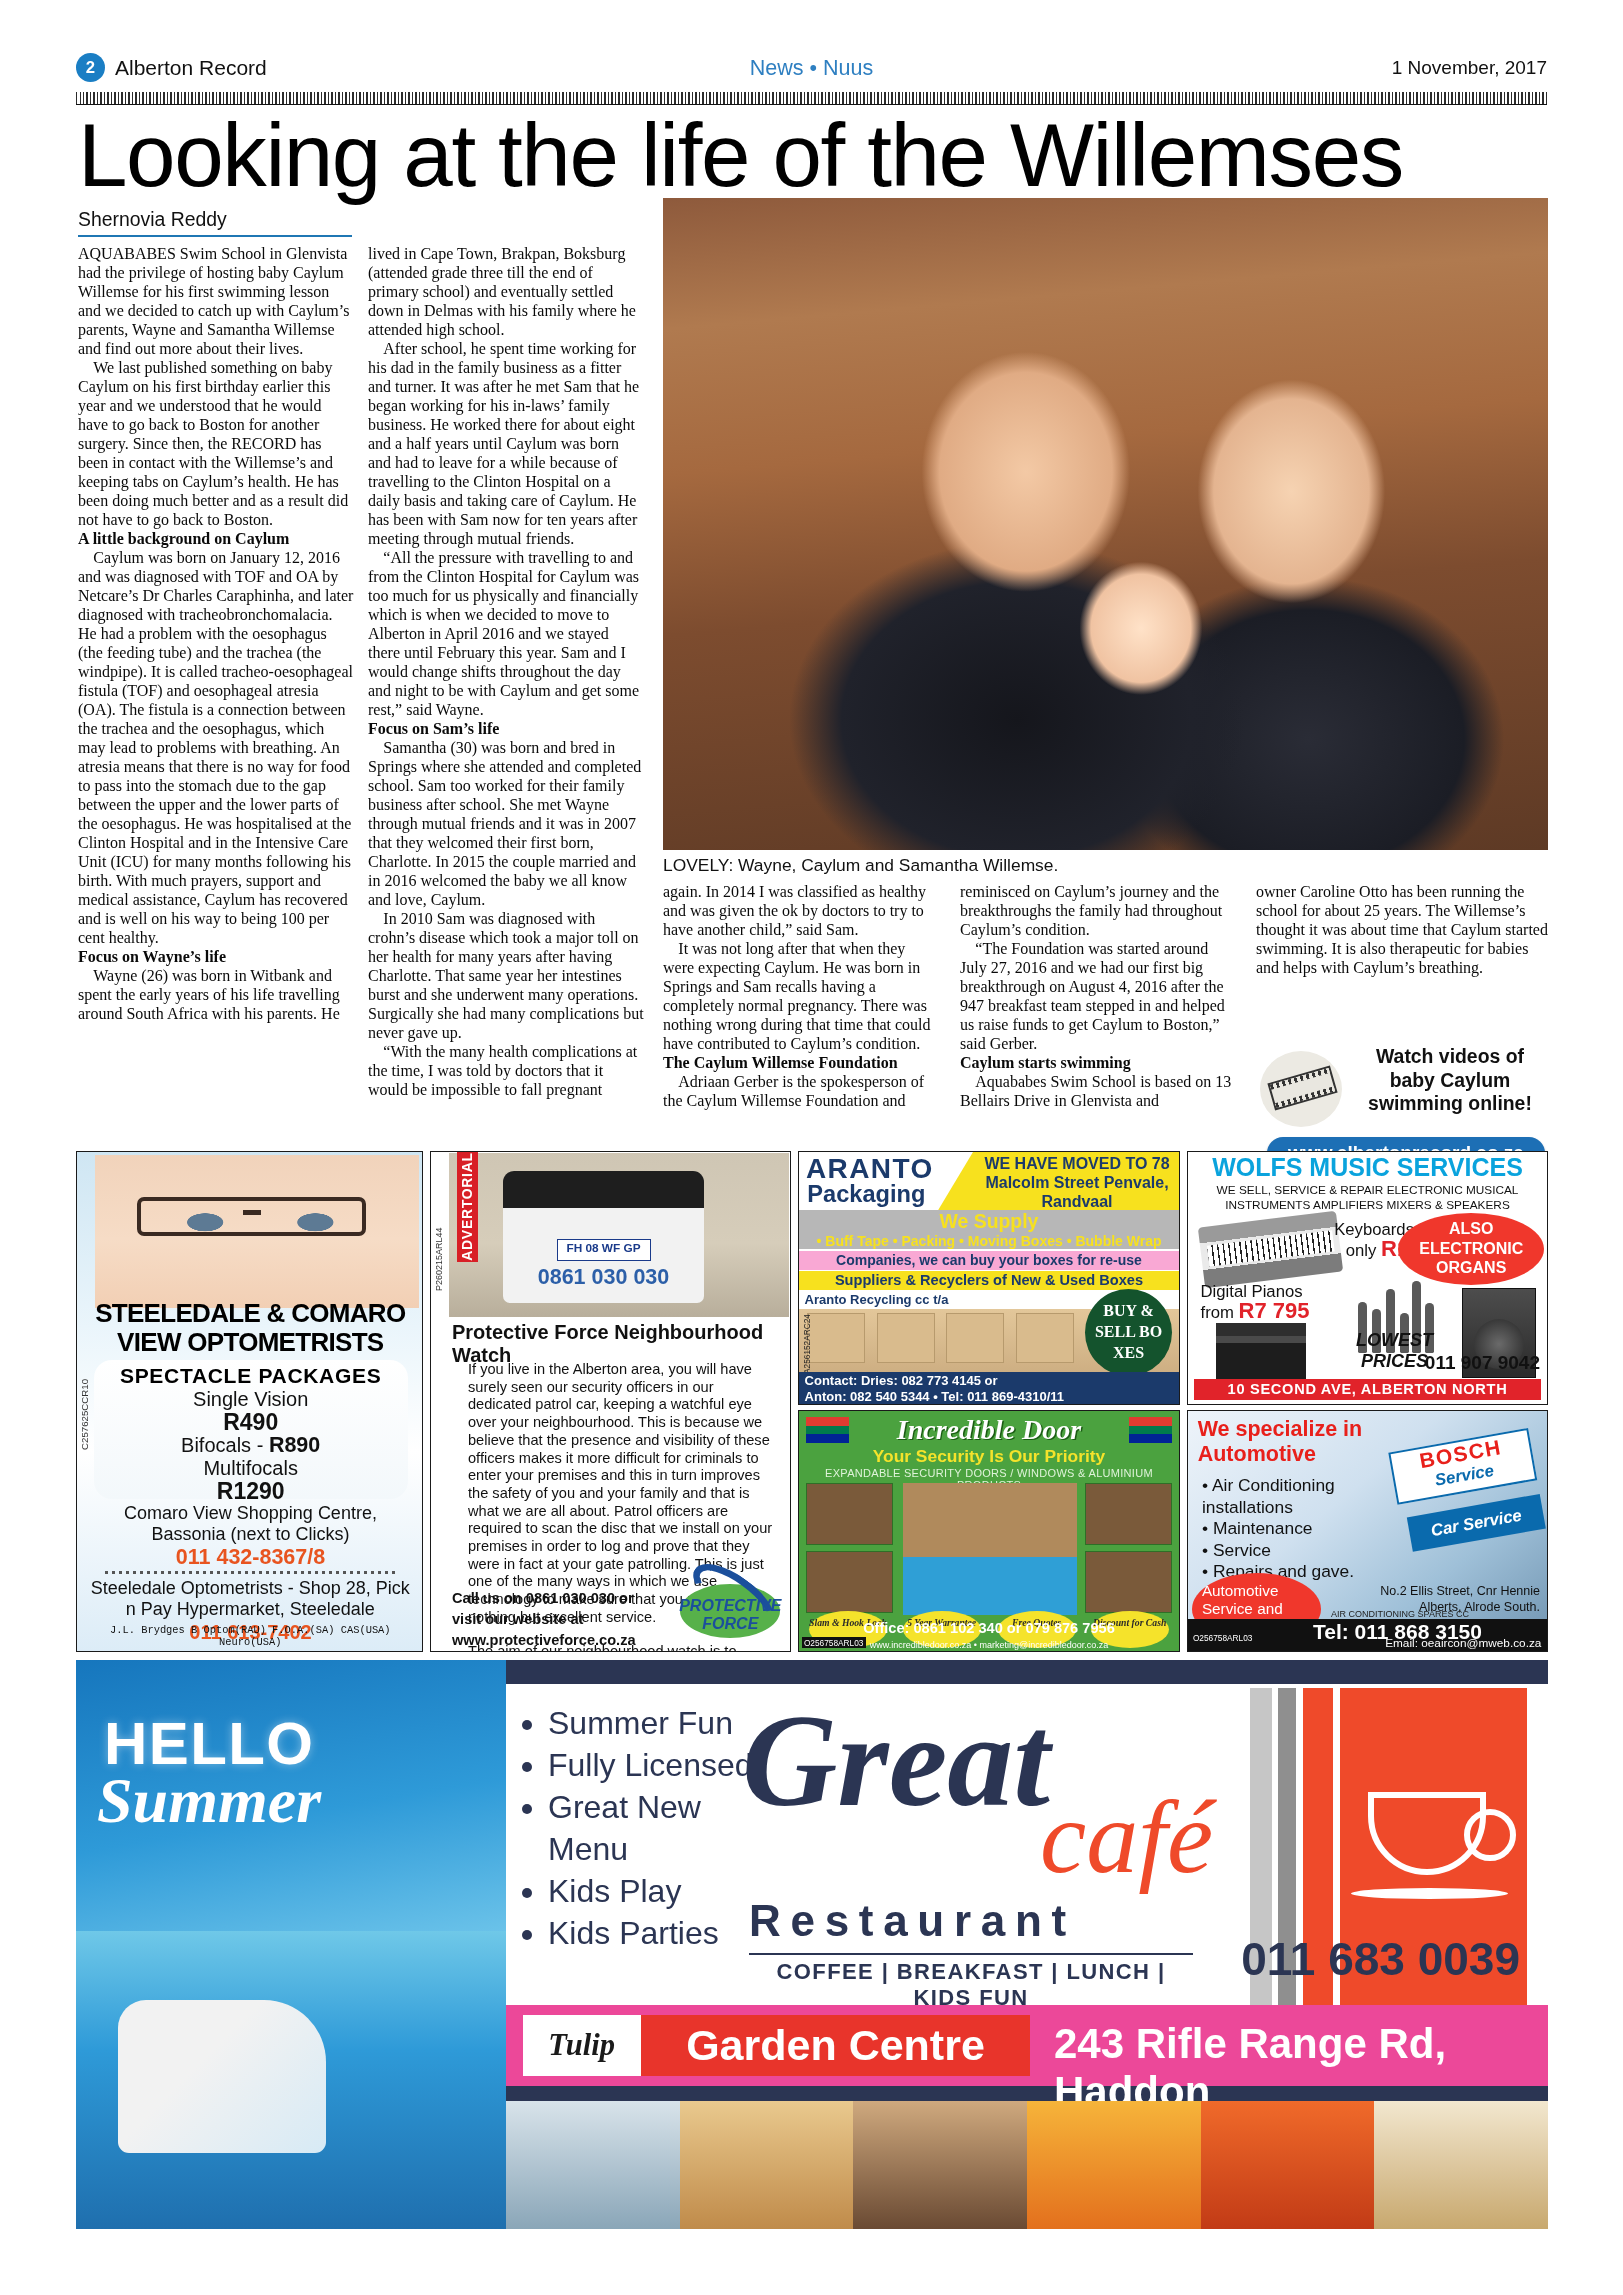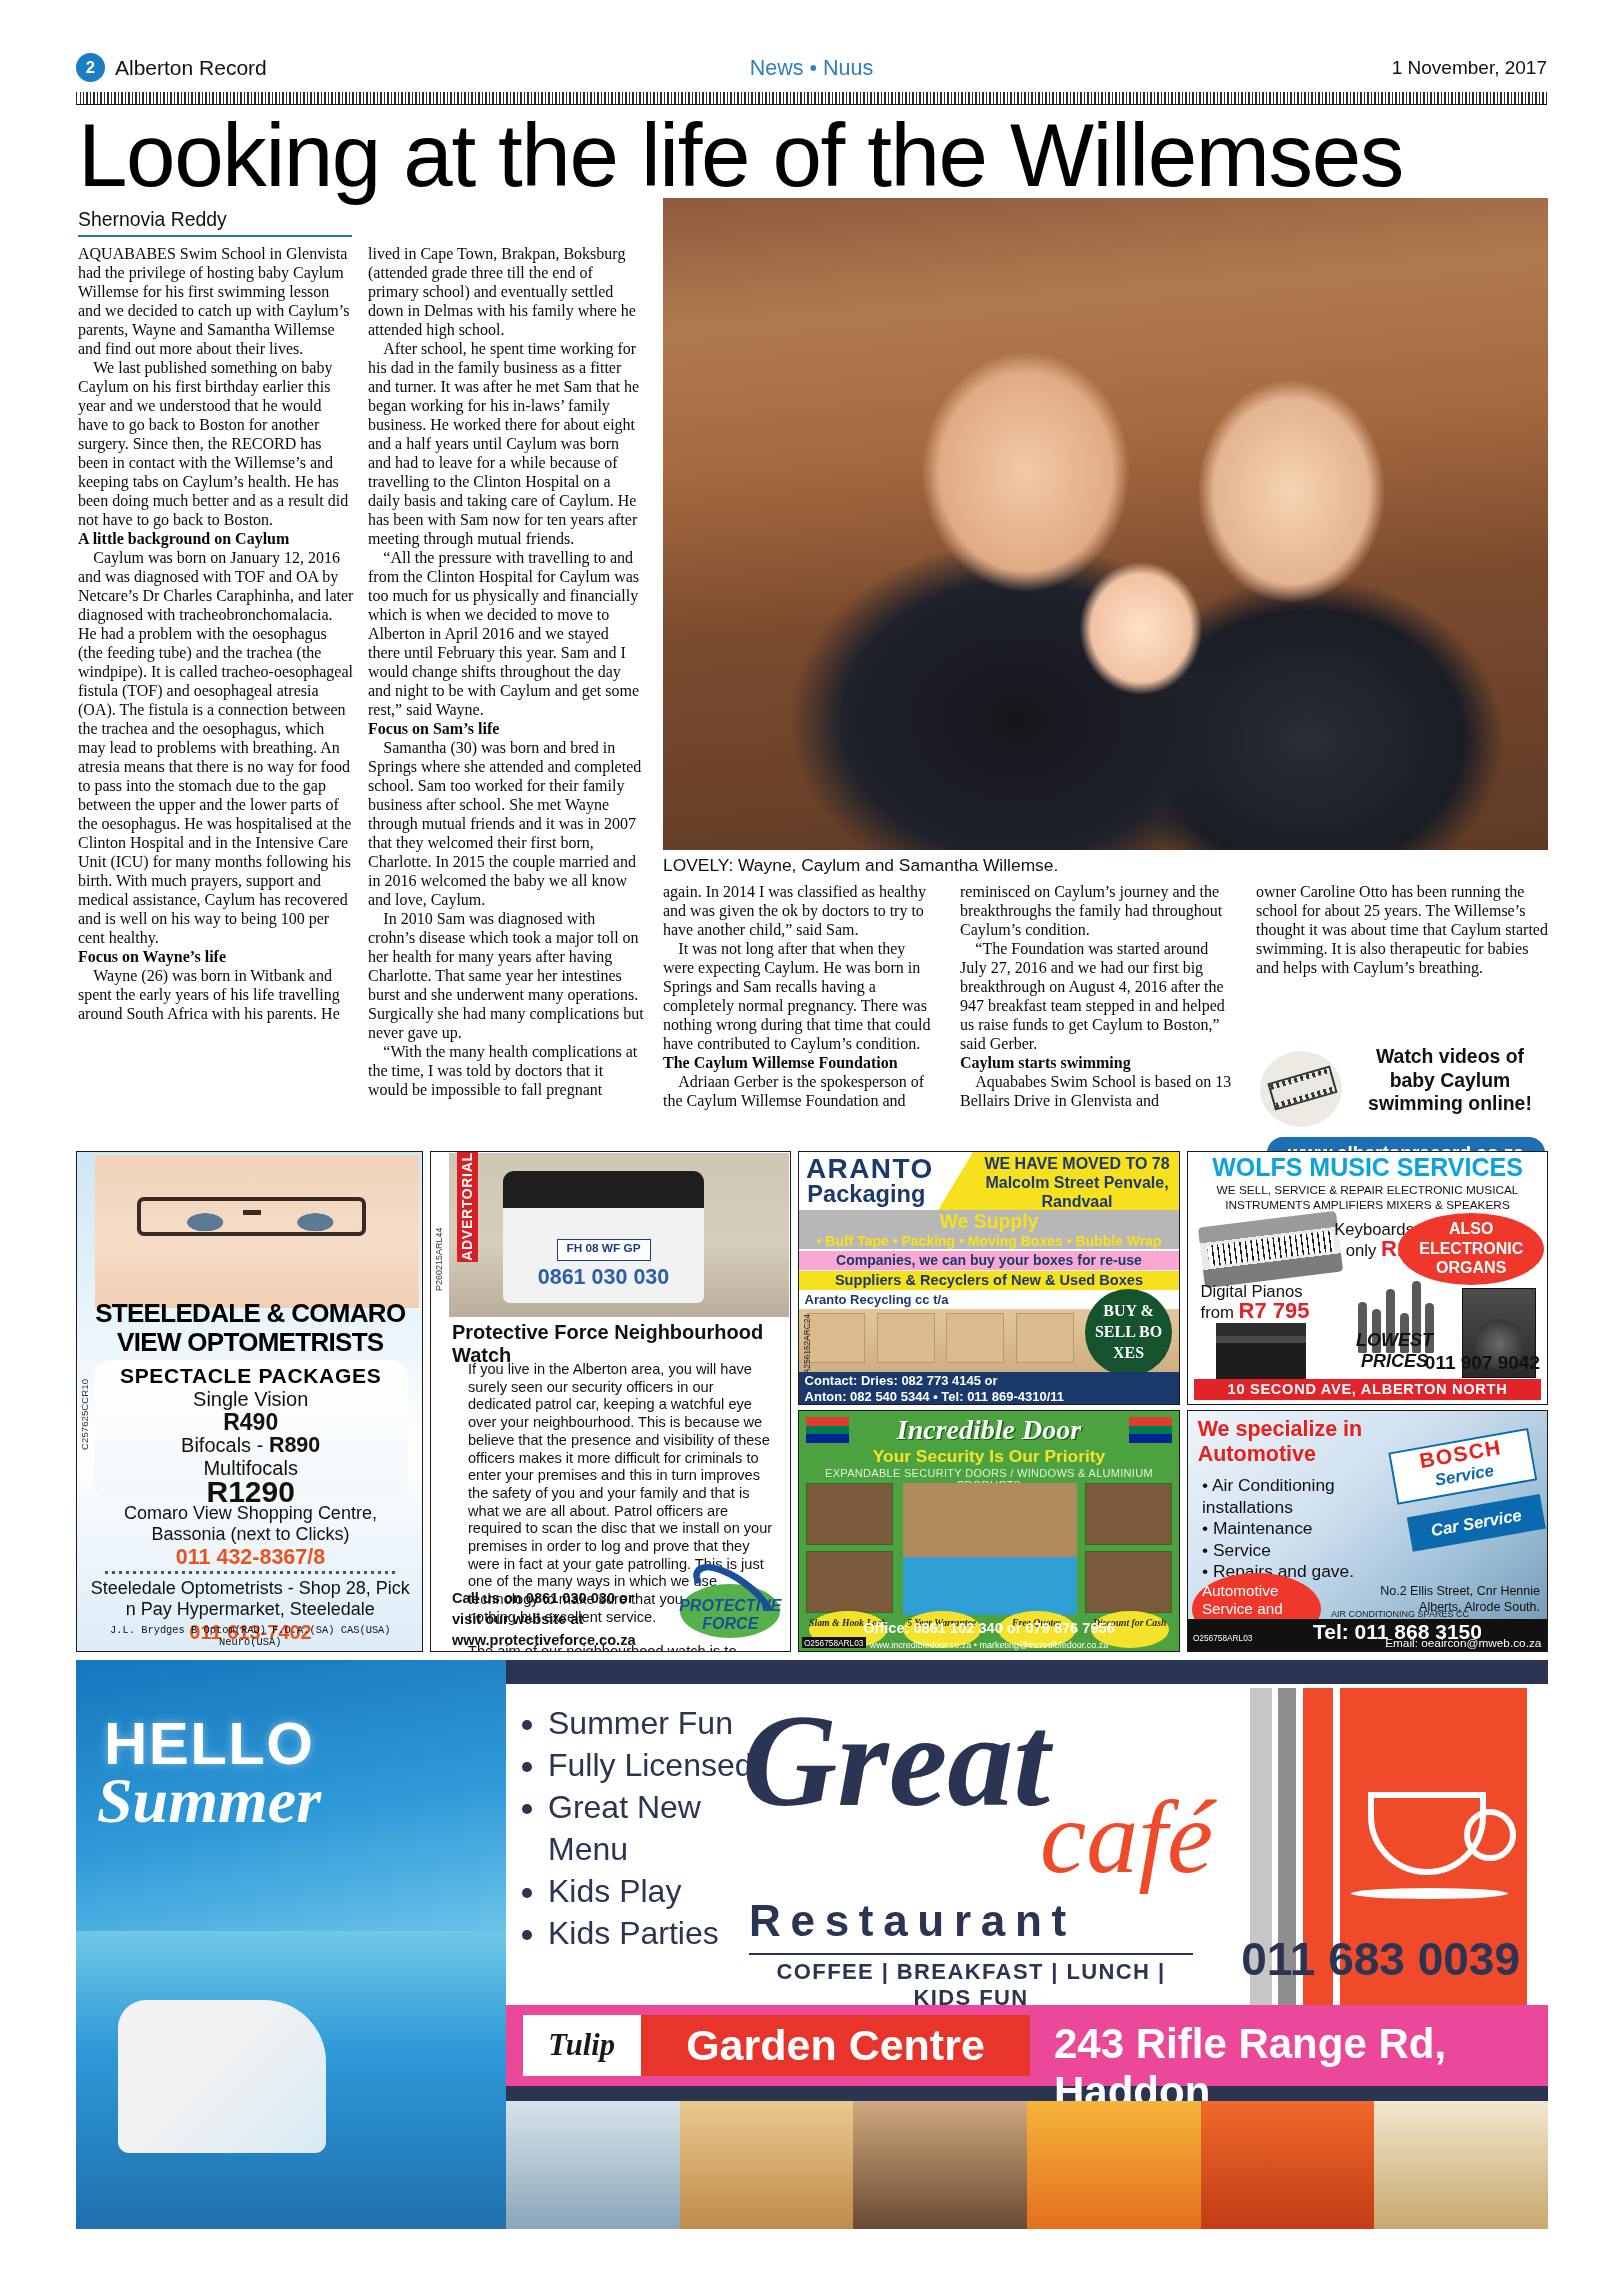--- a/index.html
+++ b/index.html
@@ -528,21 +528,21 @@
       <div class="optom-glasses"></div>
     </div>
     <div class="optom-code">C257625CCR10</div>
     <div class="optom-title">STEELEDALE &amp; COMARO VIEW OPTOMETRISTS</div>
     <div class="optom-panel">
       <div class="pk">SPECTACLE PACKAGES</div>
       <div class="ln">Single Vision</div>
       <div class="ln" style="font-weight:bold;font-size:23px;">R490</div>
       <div class="ln"><span>Bifocals - </span><b>R890</b></div>
       <div class="ln">Multifocals</div>
-      <div class="ln" style="font-weight:bold;font-size:30px;">R1290</div>
+      <div class="ln" style="font-weight:bold;font-size:23px;">R1290</div>
     </div>
     <div class="optom-addr">Comaro View Shopping Centre, Bassonia (next to Clicks)</div>
     <div class="optom-phone">011 432-8367/8</div>
     <div class="optom-dots"></div>
     <div class="optom-addr2">Steeledale Optometrists - Shop 28, Pick n Pay Hypermarket, Steeledale</div>
     <div class="optom-phone2">011 613-7402</div>
     <div class="optom-cred">J.L. Brydges B Optom(RAU) F.O.A.(SA) CAS(USA) Neuro(USA)</div>
   </div>
 
   <div class="ad" id="ad-protective">

